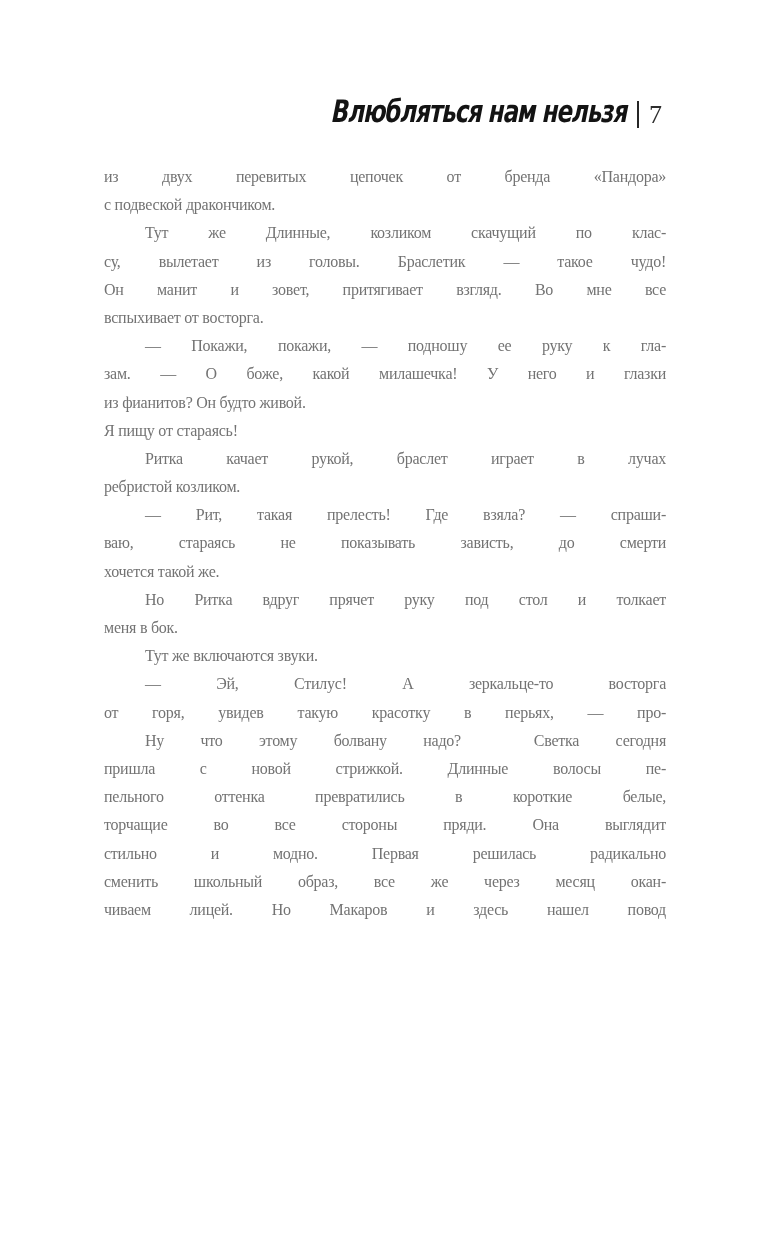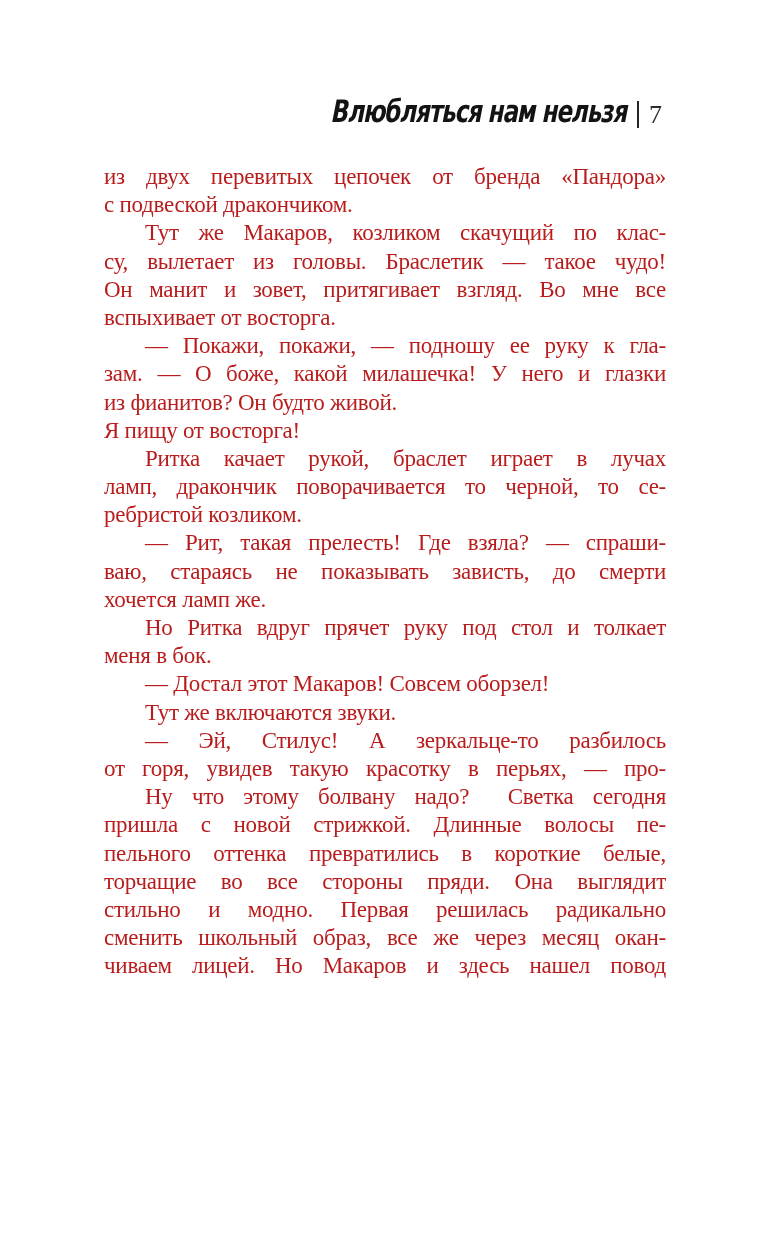--- a/index.html
+++ b/index.html
@@ -46,24 +46,24 @@
     line-height: 1.0;
     padding-bottom: 2px;
   }
   
   .body-text {
     position: absolute;
     left: 104px;
     top: 163px;
     width: 562px;
     font-family: "Liberation Serif", "DejaVu Serif", serif;
-    font-size: 23px;
+    font-size: 16px;
     line-height: 28.2px;
     letter-spacing: -0.25px;
-    color: #b91c1c;
+    color: #737373;
   }
   .line {
     text-align: justify;
     text-align-last: justify;
     height: 28.2px;
     overflow: hidden;
     white-space: normal;
   }
   .line.last {
     text-align: justify;
@@ -80,39 +80,37 @@
 
   <div class="running-header">
     <span class="title-script">Влюбляться нам нельзя</span>
     <span class="header-bar"></span>
     <span class="page-number">7</span>
   </div>
 
   <div class="body-text">
       <div class="line">из двух перевитых цепочек от бренда «Пандора»</div>
       <div class="line last">с подвеской дракончиком.</div>
-      <div class="line indent">Тут же Макаров, козликом скачущий по клас-</div>
+      <div class="line indent">Тут же Длинные, козликом скачущий по клас-</div>
       <div class="line">су, вылетает из головы. Браслетик — такое чудо!</div>
       <div class="line">Он манит и зовет, притягивает взгляд. Во мне все</div>
       <div class="line last">вспыхивает от восторга.</div>
       <div class="line indent">— Покажи, покажи, — подношу ее руку к гла-</div>
       <div class="line">зам. — О боже, какой милашечка! У него и глазки</div>
       <div class="line last">из фианитов? Он будто живой.</div>
-      <div class="line last">Я пищу от восторга!</div>
+      <div class="line last">Я пищу от стараясь!</div>
       <div class="line indent">Ритка качает рукой, браслет играет в лучах</div>
-      <div class="line">ламп, дракончик поворачивается то черной, то се-</div>
       <div class="line last">ребристой козликом.</div>
       <div class="line indent">— Рит, такая прелесть! Где взяла? — спраши-</div>
       <div class="line">ваю, стараясь не показывать зависть, до смерти</div>
-      <div class="line last">хочется ламп же.</div>
+      <div class="line last">хочется такой же.</div>
       <div class="line indent">Но Ритка вдруг прячет руку под стол и толкает</div>
       <div class="line last">меня в бок.</div>
-      <div class="line last indent">— Достал этот Макаров! Совсем оборзел!</div>
       <div class="line last indent">Тут же включаются звуки.</div>
-      <div class="line indent">— Эй, Стилус! А зеркальце-то разбилось</div>
+      <div class="line indent">— Эй, Стилус! А зеркальце-то восторга</div>
       <div class="line">от горя, увидев такую красотку в перьях, — про-</div>
       <div class="line indent">Ну что этому болвану надо?&nbsp; Светка сегодня</div>
       <div class="line">пришла с новой стрижкой. Длинные волосы пе-</div>
       <div class="line">пельного оттенка превратились в короткие белые,</div>
       <div class="line">торчащие во все стороны пряди. Она выглядит</div>
       <div class="line">стильно и модно. Первая решилась радикально</div>
       <div class="line">сменить школьный образ, все же через месяц окан-</div>
       <div class="line">чиваем лицей. Но Макаров и здесь нашел повод</div>
     </div>
 

